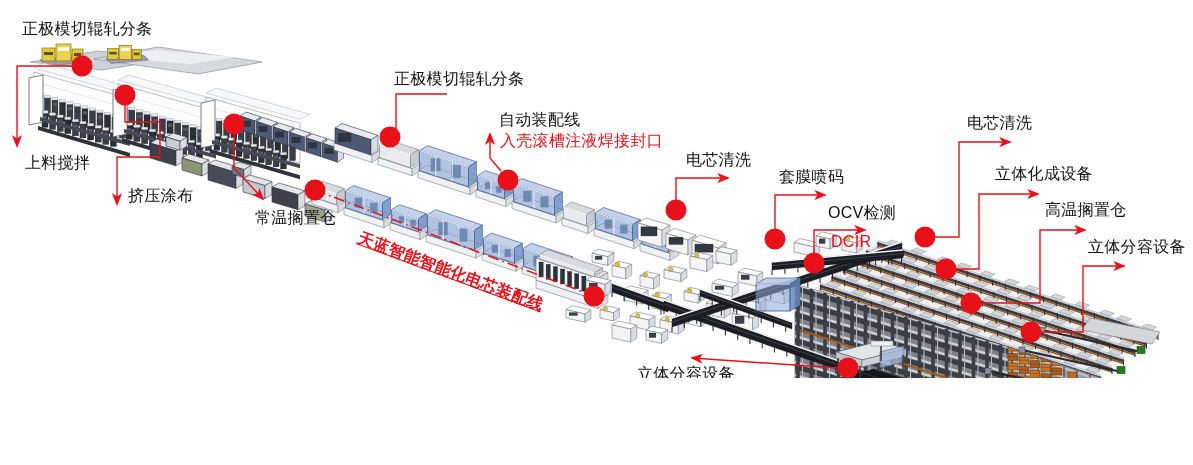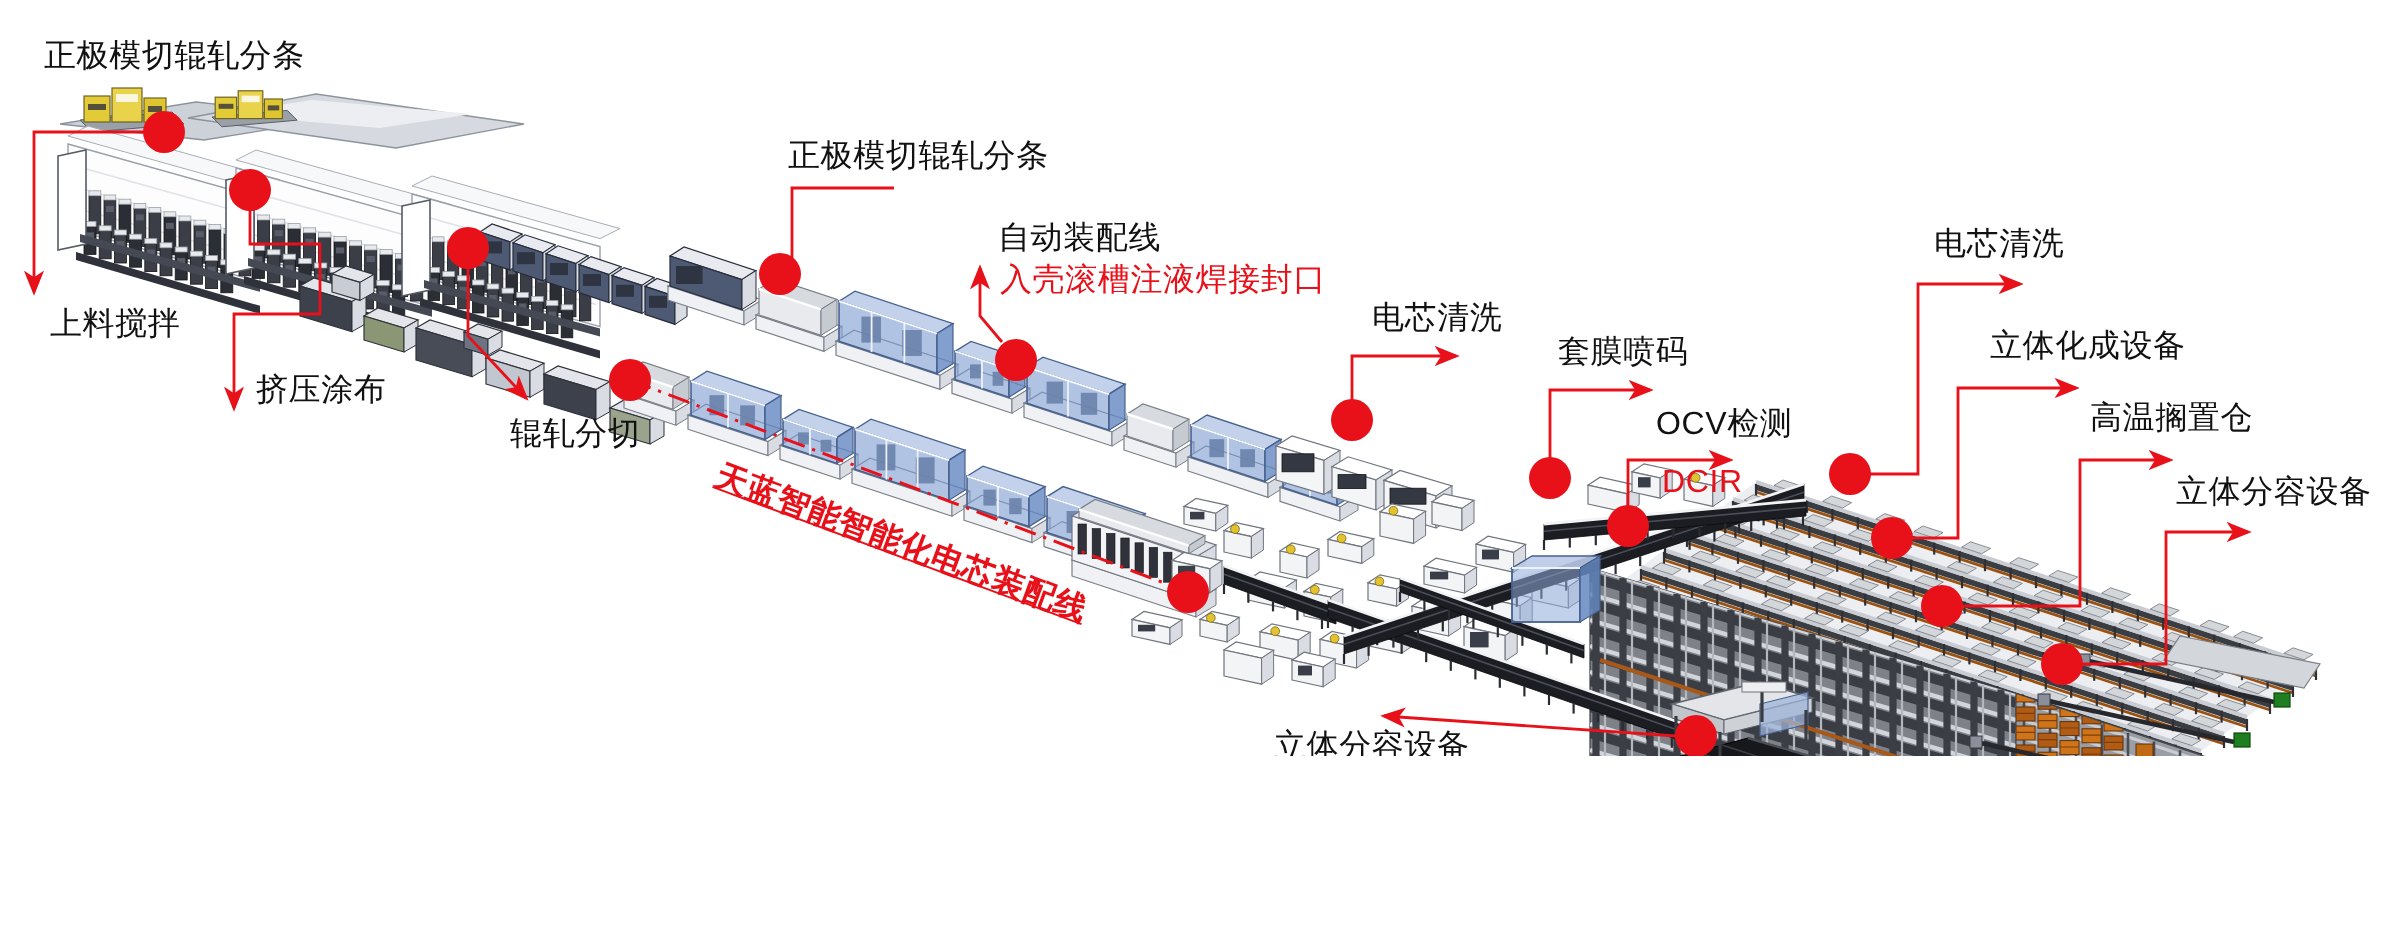--- a/index.html
+++ b/index.html
@@ -1126,21 +1126,21 @@
         <circle cx="925" cy="237" r="10.5" fill="var(--red)"></circle>
         <circle cx="946" cy="269" r="10.5" fill="var(--red)"></circle>
         <circle cx="971" cy="303" r="10.5" fill="var(--red)"></circle>
         <circle cx="1031" cy="332" r="10.5" fill="var(--red)"></circle>
         <circle cx="848" cy="368" r="10.5" fill="var(--red)"></circle>
       </g>
 </svg>
 <div class="lbl" style="left:22px;top:20px">正极模切辊轧分条</div>
 <div class="lbl" style="left:25px;top:154px">上料搅拌</div>
 <div class="lbl" style="left:128px;top:187px">挤压涂布</div>
-<div class="lbl" style="left:255px;top:209px">辊轧分切</div>
+<div class="lbl" style="left:255px;top:209px">常温搁置仓</div>
 <div class="lbl" style="left:394px;top:70px">正极模切辊轧分条</div>
 <div class="lbl" style="left:499px;top:111px">自动装配线</div>
 <div class="lbl red" style="left:500px;top:132px">入壳滚槽注液焊接封口</div>
 <div class="lbl" style="left:686px;top:151px">电芯清洗</div>
 <div class="lbl" style="left:779px;top:168px">套膜喷码</div>
 <div class="lbl" style="left:828px;top:204px">OCV检测</div>
 <div class="lbl red" style="left:831px;top:233px">DCIR</div>
 <div class="lbl" style="left:967px;top:114px">电芯清洗</div>
 <div class="lbl" style="left:995px;top:165px">立体化成设备</div>
 <div class="lbl" style="left:1045px;top:201px">高温搁置仓</div>

